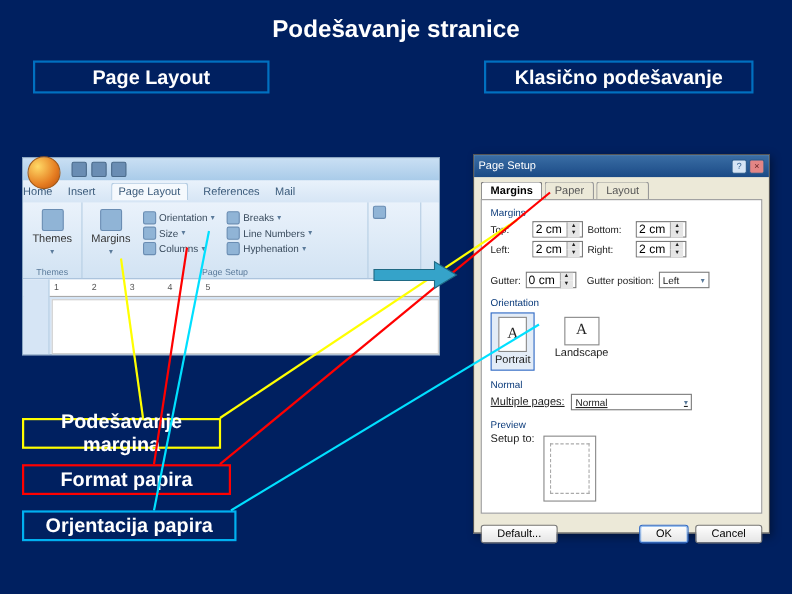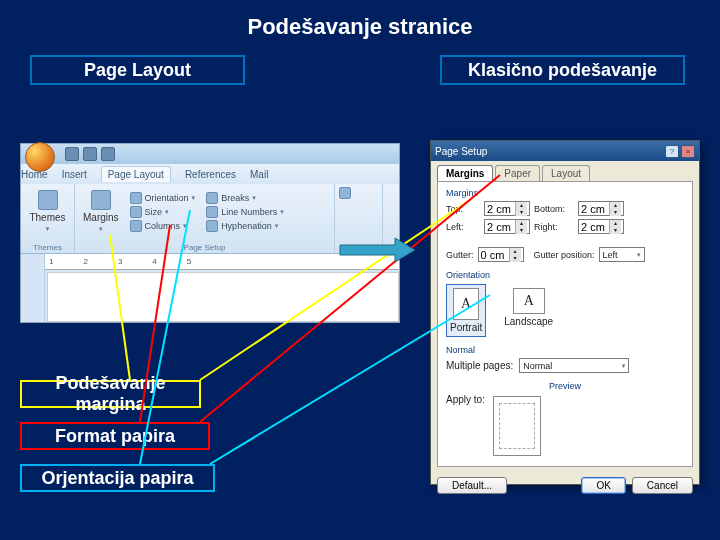--- a/index.html
+++ b/index.html
@@ -226,22 +226,22 @@
     padding: 0 3px; font-size: 9px;
   }
   .orient-box { margin-top: 8px; }
   .orient-opts { display: flex; gap: 14px; margin-top: 4px; }
   .orient-opt { display:flex; flex-direction:column; align-items:center; gap:2px; padding:3px; border:1px solid transparent;}
   .orient-opt.sel-o { border:1px solid #316ac5; background:#e3ecf7;}
   .page-icon { width: 26px; height: 32px; background:#fff; border:1px solid #888; position:relative;}
   .page-icon .A { position:absolute; top:50%; left:50%; transform:translate(-50%,-50%); font-size:14px; font-family:serif;}
   .page-icon.landscape { width: 32px; height: 26px; }
   .pages-row { margin-top:8px; }
-  .pages-row .row { display:flex; gap:6px; align-items:center; margin-top:3px;}
-  .preview-box { margin-top: 8px; text-align: center; }
+  .pages-row .row { display:flex; gap:6px; align-items:center; margin-top:3px;text-decoration:underline;}
+  .preview-box { margin-top: 8px; }
   .preview-row { display:flex; gap:8px; }
   .preview-thumb {
     width: 48px; height: 60px; border:1px solid #888; background:#fff;
     margin-top: 2px;
     position: relative;
   }
   .preview-thumb::before {
     content:""; position:absolute; top:6px; left:5px; right:5px; bottom:6px;
     border:1px dashed #aaa;
   }
@@ -448,21 +448,21 @@
             <span>Normal</span>
             <span class="chev">▾</span>
           </div>
       </div>
     </div>
 
     <div class="preview-box">
       <div class="fieldset-label">Preview</div>
       <div class="preview-row">
         <div>
-          <span>Apply to:</span>
+          <span>Setup to:</span>
         </div>
         <div class="preview-thumb"></div>
       </div>
     </div>
   </div>
   <div class="dlg-footer">
     <button class="btn">Default...</button>
     <div style="display:flex;gap:6px">
       <button class="btn primary">OK</button>
       <button class="btn">Cancel</button>

